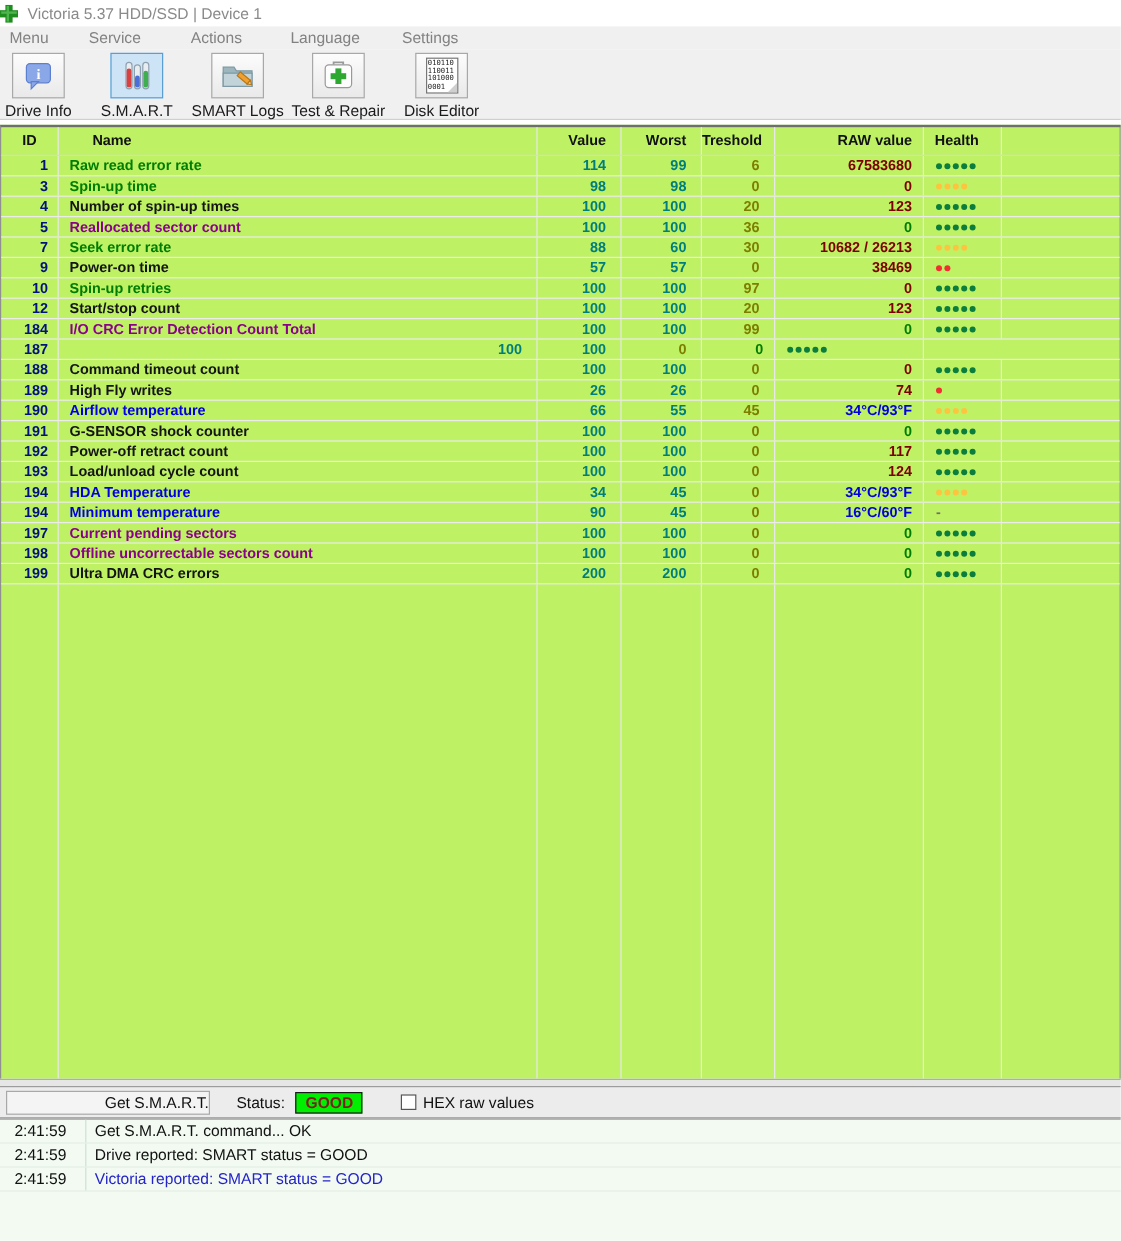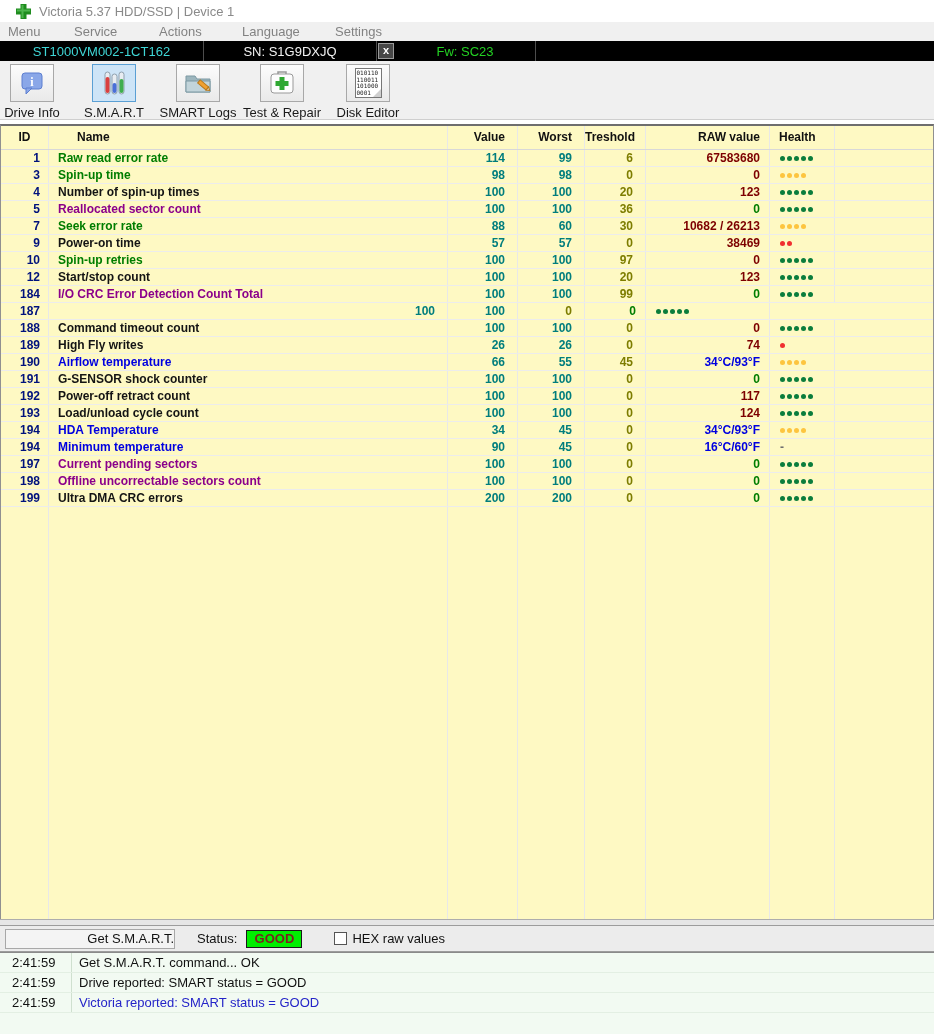--- a/index.html
+++ b/index.html
@@ -1,20 +1,20 @@
 <!DOCTYPE html>
 <html><head>
 <meta charset="utf-8">
 <style>
   * { margin:0; padding:0; box-sizing:border-box; }
   body { font-family:"Liberation Sans", sans-serif; background:#fff; }
   .window { width:934px; height:1034px; overflow:hidden; background:#fff; position:relative; display:flex; flex-direction:column; }
 
   
-  .titlebar { height:22px; background:#ffffff; display:flex; align-items:center; padding-left:16px; flex:none; }
+  .titlebar { height:22px; background:#ffffff; display:flex; align-items:center; padding-left:0; flex:none; }
   .app-icon { width:15px; height:15px; margin-right:8px; flex:none; }
   .title-text { font-size:13px; color:#8a8a8a; }
 
   
   .menubar { height:19px; background:#f0f0f0; display:flex; align-items:center; padding-left:8px; font-size:13px; color:#828282; flex:none; }
   .menu-item { display:inline-block; }
   .mi-0{width:66px}.mi-1{width:85px}.mi-2{width:83px}.mi-3{width:93px}.mi-4{width:auto}
 
   
   .drivebar { height:20px; background:#000; display:flex; align-items:stretch; font-size:13px; flex:none; }
@@ -29,21 +29,21 @@
   .toolbar { height:59px; background:#f0f0f0; border-bottom:1px solid #cfcfcf; position:relative; flex:none; }
   .tool { position:absolute; top:3px; display:flex; flex-direction:column; align-items:center; cursor:default; }
   .t-0{left:0;width:64px}.t-1{left:83px;width:62px}.t-2{left:158px;width:80px}.t-3{left:236px;width:92px}.t-4{left:332px;width:72px}
   .icon-box { width:44px; height:38px; border:1px solid #a8a8a8; background:linear-gradient(#fcfcfc,#e9e9e9); display:flex; align-items:center; justify-content:center; }
   .icon-box.selected { background:#cde4f7; border-color:#5a9fd4; }
   .tool-label { font-size:13px; color:#1a1a1a; margin-top:3px; white-space:nowrap; }
   .binary-page { width:27px; height:30px; background:#fff; border:1px solid #777; position:relative; font-family:"DejaVu Sans Mono", monospace; font-size:6px; line-height:6.5px; padding:1px 0 0 1px; color:#222; overflow:hidden; text-align:left; }
   .binary-page .fold { position:absolute; right:0; bottom:0; width:0; height:0; border-left:8px solid transparent; border-bottom:8px solid #cfcfcf; }
 
   
-  .table-wrap { height:795px; margin-top:4px; border-top:2px solid #6e6e6e; border-left:1px solid #909090; border-right:1px solid #909090; background:#fef9c3; display:flex; flex-direction:column; flex:none; }
+  .table-wrap { height:795px; margin-top:4px; border-top:2px solid #6e6e6e; border-left:1px solid #909090; border-right:1px solid #909090; background:#bef264; display:flex; flex-direction:column; flex:none; }
   .grid-row { display:grid; grid-template-columns:48px 399px 70px 67px 61px 124px 65px 1fr; }
   .thead-row { height:24px; border-bottom:1px solid #d8d8d8; }
   .th { font-size:12px; font-weight:bold; color:#111; line-height:23px; border-right:1px solid #e8e8e8; white-space:nowrap; overflow:hidden; }
   .th-id { text-align:center; }
   .th-name { padding-left:28px; }
   .th-val, .th-worst, .th-thr { text-align:right; padding-right:12px; }
   .th-raw { text-align:right; padding-right:9px; }
   .th-health { padding-left:9px; }
   .th-empty { border-right:none; }
   .trow { height:17px; border-bottom:1px solid #ececec; }
@@ -98,27 +98,20 @@
   </div>
 
   <div class="menubar">
     <span class="menu-item mi-0">Menu</span>
     <span class="menu-item mi-1">Service</span>
     <span class="menu-item mi-2">Actions</span>
     <span class="menu-item mi-3">Language</span>
     <span class="menu-item mi-4">Settings</span>
   </div>
 
-  <div class="drivebar">
-    <span class="seg seg-model">ST1000VM002-1CT162</span>
-    <span class="seg seg-serial">SN: S1G9DXJQ</span>
-    <span class="xbox">x</span>
-    <span class="seg seg-fw">Fw: SC23</span>
-    <span class="seg seg-fill"></span>
-  </div>
 
   <div class="toolbar">
     <div class="tool t-0">
       <div class="icon-box">
         <svg width="28" height="28" viewBox="0 0 28 28">
           <rect x="4" y="4" width="20" height="16" rx="3" fill="#8aa7e8" stroke="#5d7fd0"></rect>
           <polygon points="8,19 8,25 14,19" fill="#8aa7e8" stroke="#5d7fd0"></polygon>
           <text x="14" y="17" font-size="12" font-weight="bold" fill="#fff" text-anchor="middle" font-family="Liberation Serif, serif">i</text>
         </svg>
       </div>

